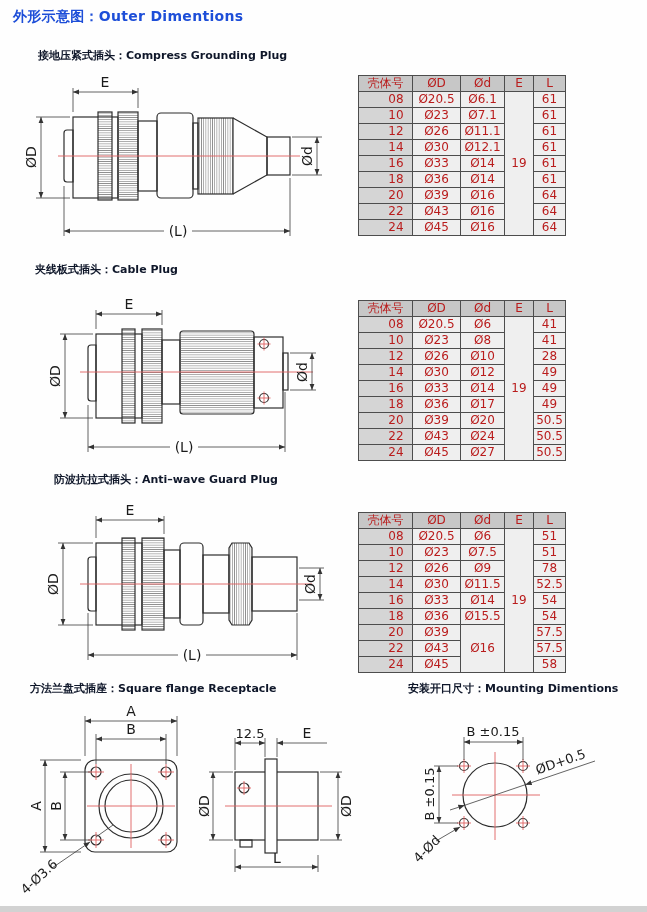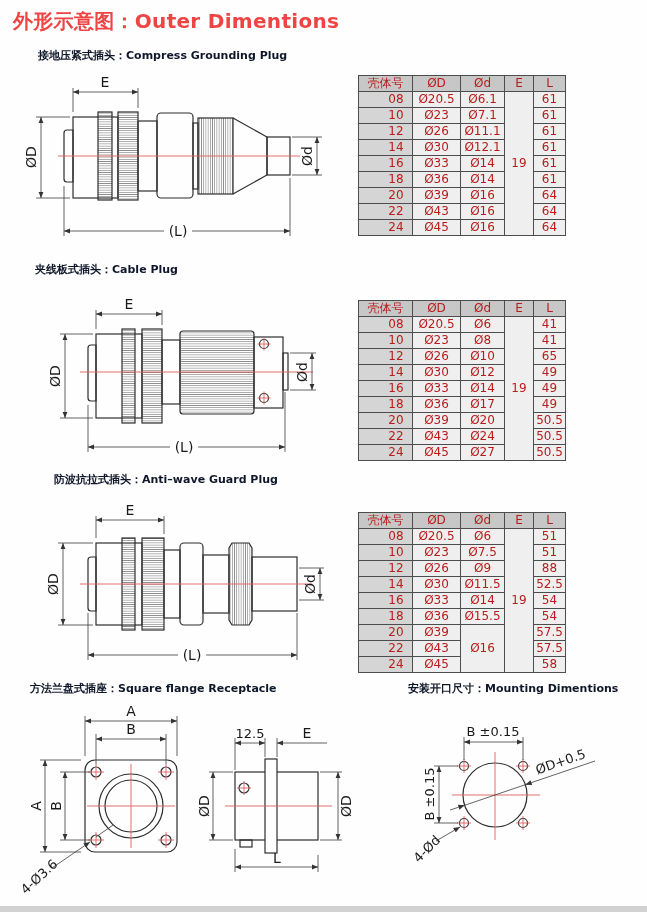--- a/index.html
+++ b/index.html
@@ -1,20 +1,20 @@
 <!DOCTYPE html>
 <html><head>
 <meta charset="utf-8">
 <style>
   * { margin:0; padding:0; box-sizing:border-box; }
   html,body { background:#ffffff; }
   body { font-family:"DejaVu Sans","Liberation Sans",sans-serif; }
   .page { position:relative; width:647px; height:912px; background:#fefefe; overflow:hidden; }
 
-  .title { position:absolute; left:13px; top:8px; font-size:20px; font-weight:bold; color:#ef4444; letter-spacing:.3px; }
+  .title { position:absolute; left:13px; top:8px; font-size:14px; font-weight:bold; color:#1d4ed8; letter-spacing:.3px; }
   .sec-label { position:absolute; font-size:11px; color:#0f172a; white-space:nowrap;font-weight:bold; }
 
   table.spec { position:absolute; border-collapse:collapse; font-size:12px; color:#b91c1c; table-layout:fixed; }
   table.spec th, table.spec td { border:1px solid #4d4d4d; text-align:center; padding:0 2px; height:15px; line-height:15px; font-weight:normal; background:#efefef; overflow:hidden; }
   table.spec th { background:#c7c7c7; }
   table.spec td.col-no { background:#d5d5d5;padding-left:23px; }
   table.spec th:nth-child(1){ width:54px; }
   table.spec th:nth-child(2){ width:48px; }
   table.spec th:nth-child(3){ width:44px; }
   table.spec th:nth-child(4){ width:29px; }
@@ -214,21 +214,21 @@
         <tr>
           <td class="col-no">10</td>
           <td>Ø23</td>
           <td>Ø8</td>
           <td>41</td>
         </tr>
         <tr>
           <td class="col-no">12</td>
           <td>Ø26</td>
           <td>Ø10</td>
-          <td>65</td>
+          <td>28</td>
         </tr>
         <tr>
           <td class="col-no">14</td>
           <td>Ø30</td>
           <td>Ø12</td>
           <td>49</td>
         </tr>
         <tr>
           <td class="col-no">16</td>
           <td>Ø33</td>
@@ -313,21 +313,21 @@
         <tr>
           <td class="col-no">10</td>
           <td>Ø23</td>
           <td>Ø7.5</td>
           <td>51</td>
         </tr>
         <tr>
           <td class="col-no">12</td>
           <td>Ø26</td>
           <td>Ø9</td>
-          <td>88</td>
+          <td>78</td>
         </tr>
         <tr>
           <td class="col-no">14</td>
           <td>Ø30</td>
           <td>Ø11.5</td>
           <td>52.5</td>
         </tr>
         <tr>
           <td class="col-no">16</td>
           <td>Ø33</td>

